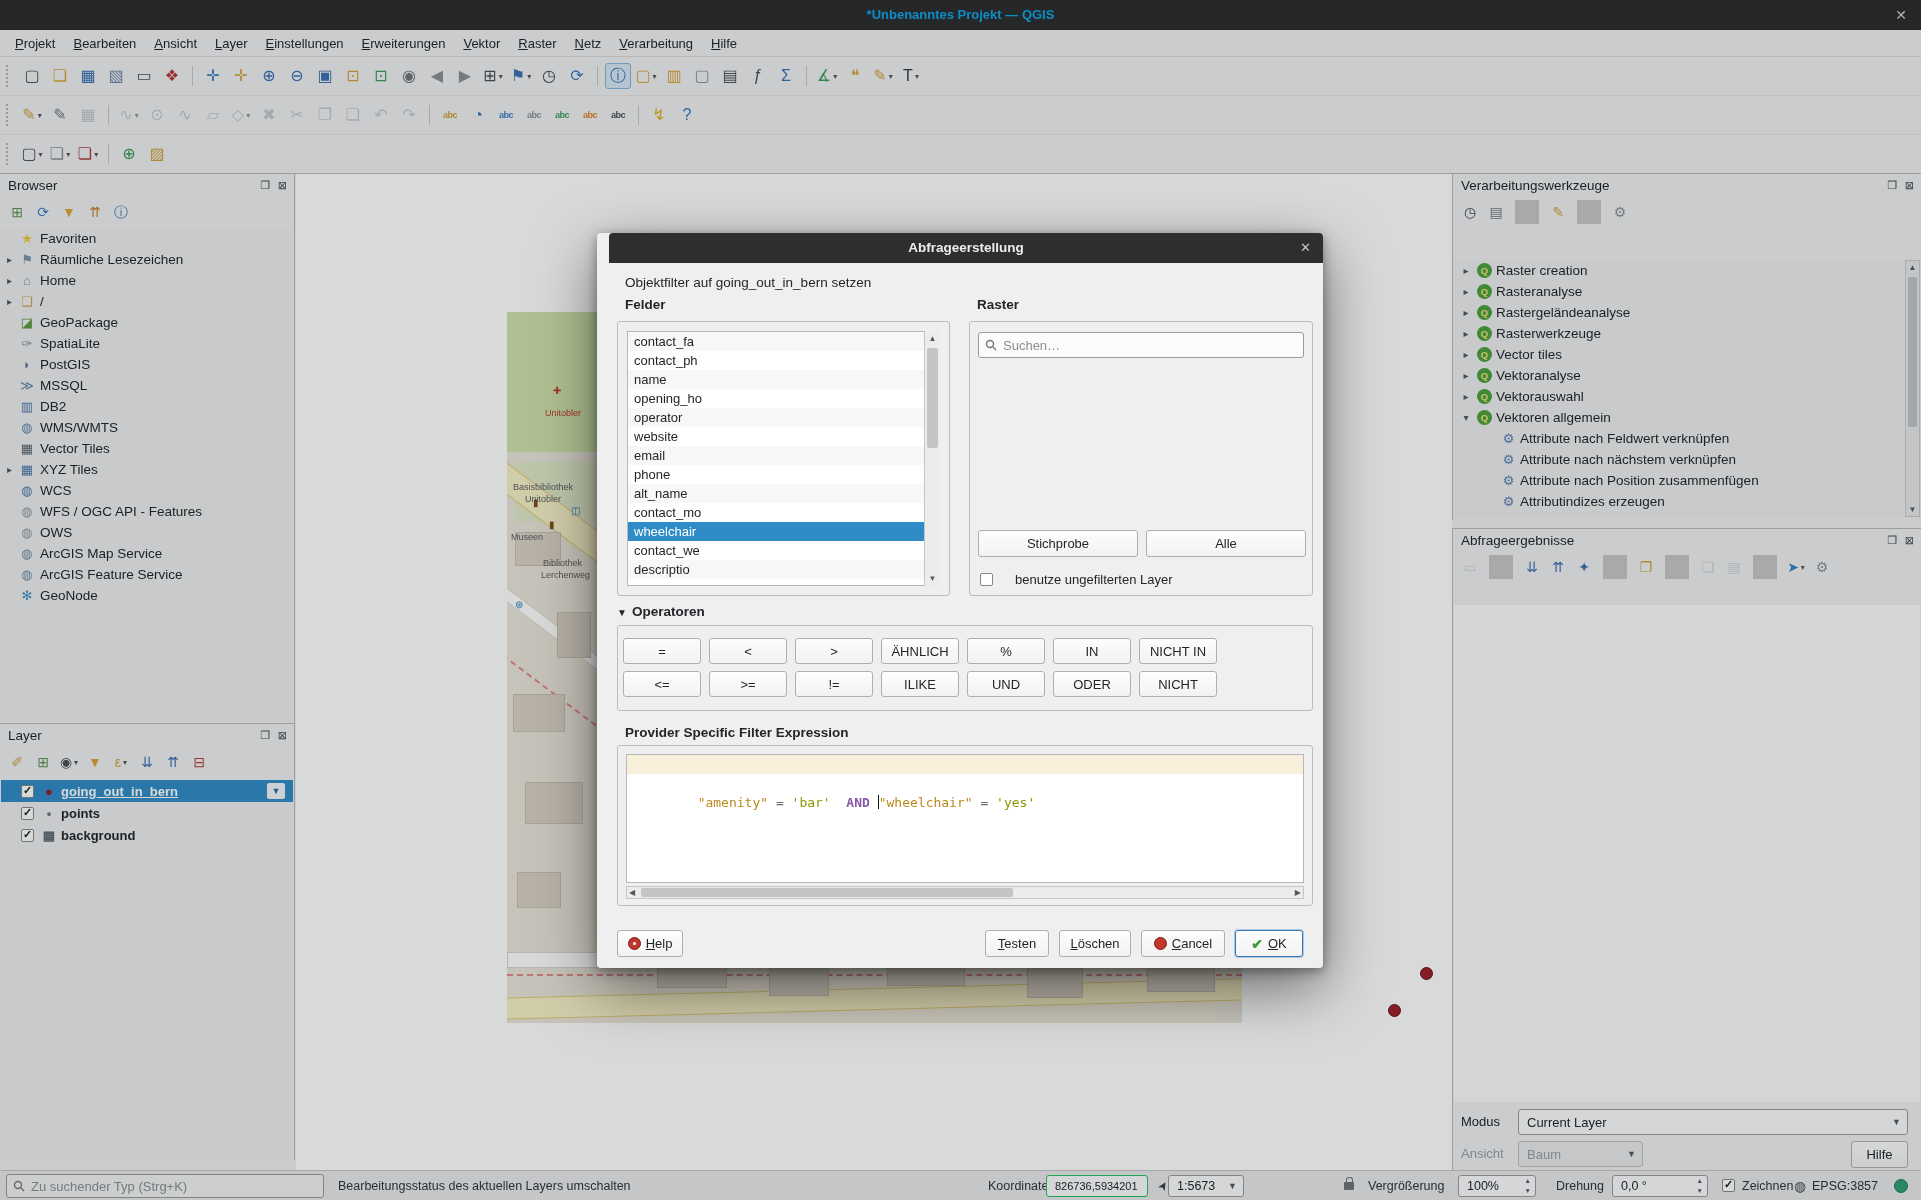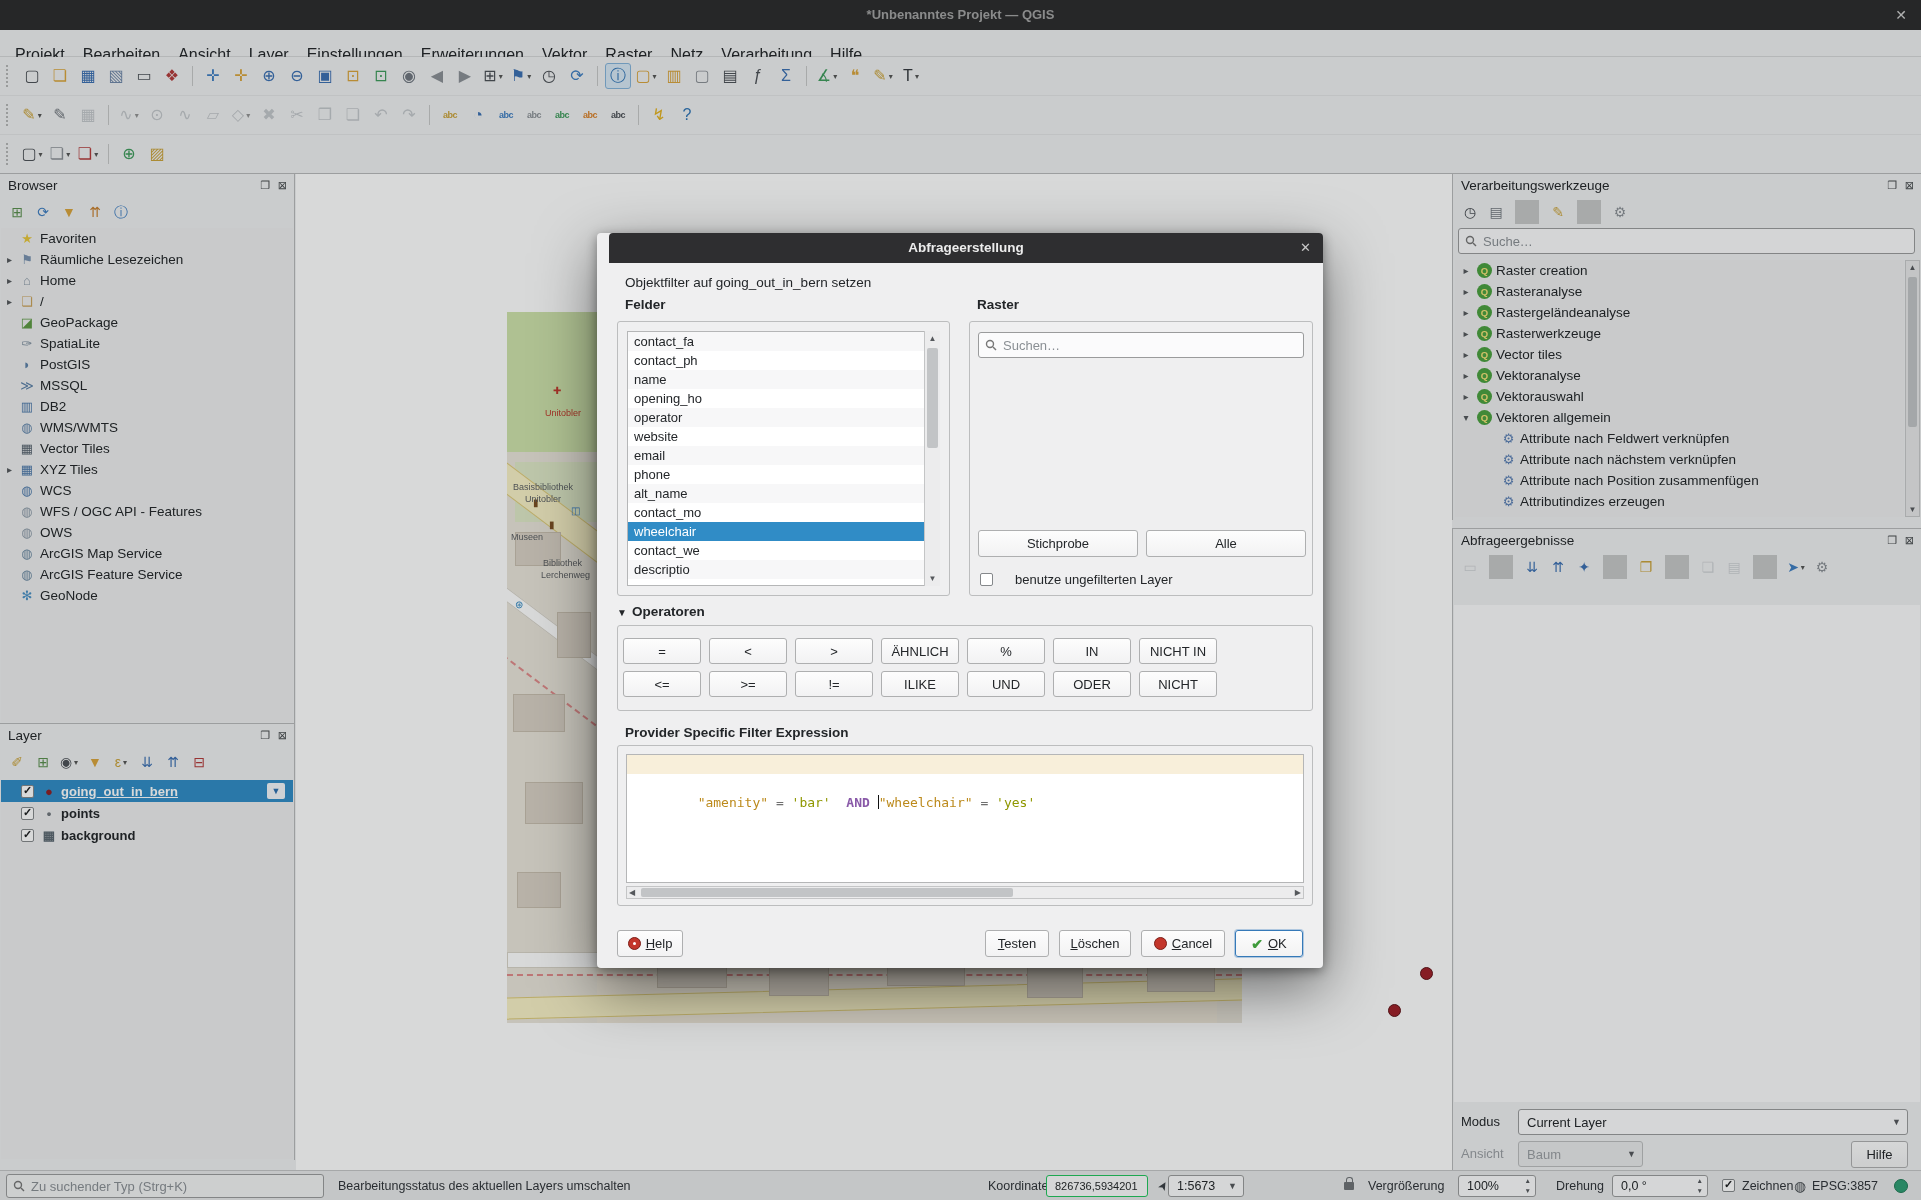--- a/index.html
+++ b/index.html
@@ -2,26 +2,26 @@
 <html><head>
 <meta charset="utf-8">
 <style>
   * { margin:0; padding:0; box-sizing:border-box; }
   html,body { width:1921px; height:1200px; }
   body { font-family:"Liberation Sans", sans-serif; background:#eff0f1; position:relative; overflow:hidden; color:#232629; }
   #root { position:absolute; inset:0; }
 
   
   #titlebar { position:absolute; left:0; top:0; width:100%; height:30px; background:#2b2b2d; }
-  #titlebar .wtitle { line-height:30px; text-align:center; font-size:13px; font-weight:bold; color:#a3a3a3; }
+  #titlebar .wtitle { line-height:30px; text-align:center; font-size:13px; font-weight:bold; color:#0ea5e9; }
   #titlebar .wclose { position:absolute; right:14px; top:0; line-height:30px; font-size:14px; color:#cfcfcf; }
 
   #menubar { position:absolute; left:0; top:30px; width:100%; height:27px; background:#eff0f1; border-bottom:1px solid #d6d7d8; }
   #menubar ul { list-style:none; display:flex; padding-left:6px; }
-  #menubar li { display:inline-block; padding:12px 9px; line-height:26px; font-size:16px; }
+  #menubar li { display:inline-block; padding:1px 9px; line-height:26px; font-size:13px; }
   #menubar li::first-letter { text-decoration:underline; }
 
   #toolbar-region { position:absolute; left:0; top:57px; width:100%; height:117px; background:#eff0f1; border-bottom:1px solid #b8b9ba; }
   .trow-bar { position:absolute; left:0; width:100%; display:flex; align-items:center; padding-left:4px; }
   #toolbar1 { top:0; height:39px; border-bottom:1px solid #e3e4e5; }
   #toolbar2 { top:39px; height:39px; border-bottom:1px solid #e3e4e5; }
   #toolbar3 { top:78px; height:38px; }
   .thandle { width:8px; height:22px; border-left:2px dotted #b4b5b6; margin:0 4px 0 2px; }
   .tbtn { min-width:26px; height:26px; display:flex; align-items:center; justify-content:center; border-radius:3px; margin:0 1px; }
   .tbtn .g { font-size:16px; line-height:1; }
@@ -840,27 +840,20 @@
         </span>
 
         <span class="tbtn sep">
           <span class="g"></span>
         </span>
 
         <span class="tbtn">
           <span class="g" style="color: rgb(139, 144, 150);">⚙</span>
         </span>
       </div>
-    <div id="processing-search" class="searchbox">
-      <svg width="12" height="12">
-          <circle cx="5" cy="5" r="3.5" fill="none" stroke="#777" stroke-width="1.4"></circle>
-          <line x1="8" y1="8" x2="11" y2="11" stroke="#777" stroke-width="1.4"></line>
-        </svg>
-      <span>Suche…</span>
-    </div>
     <div id="processing-tree">
 
         <div class="ptree-row" style="padding-left: 4px;">
           <span class="exp">▸</span>
           <span class="q-badge">Q</span>
           <span>Raster creation</span>
         </div>
 
         <div class="ptree-row" style="padding-left: 4px;">
           <span class="exp">▸</span>

